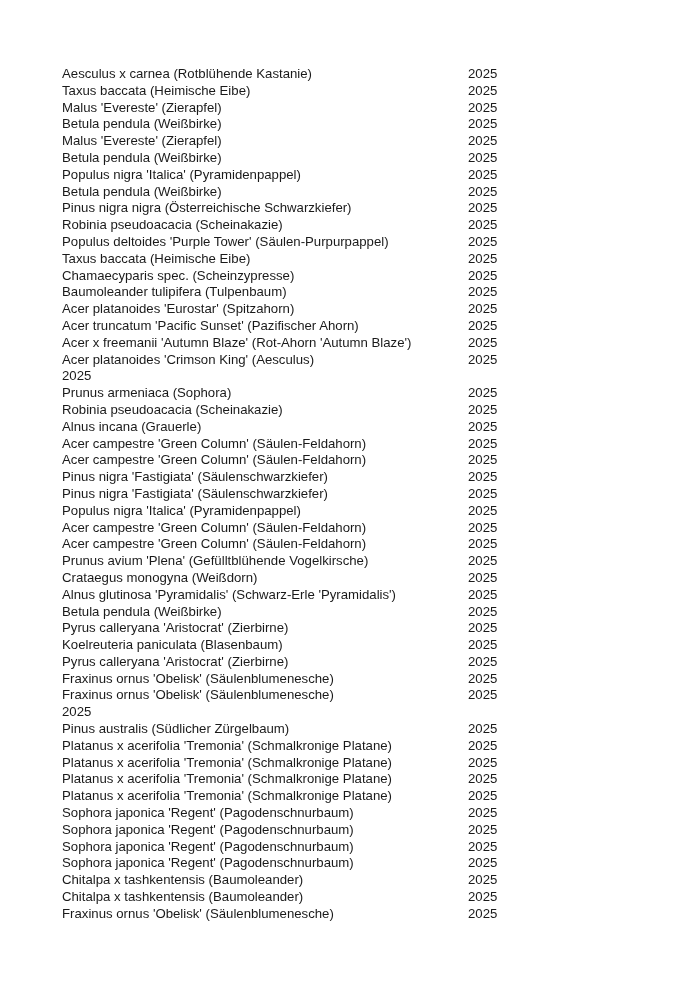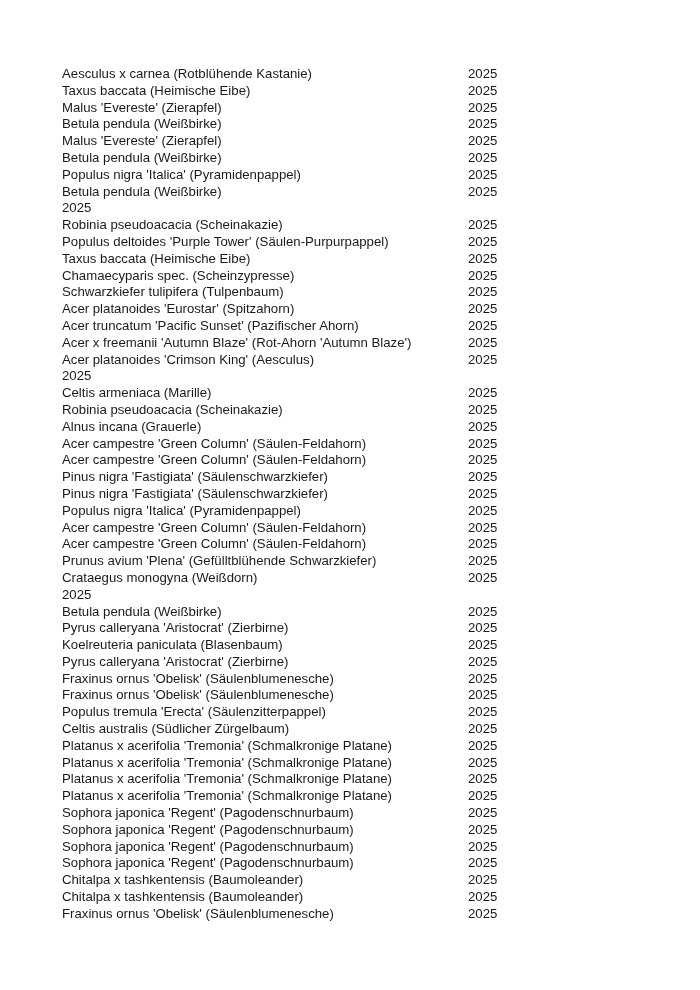--- a/index.html
+++ b/index.html
@@ -72,20 +72,21 @@
     <span class="name">Populus nigra 'Italica' (Pyramidenpappel)</span>
     <span class="year">2025</span>
   </div>
 
   <div class="row">
     <span class="name">Betula pendula (Weißbirke)</span>
     <span class="year">2025</span>
   </div>
 
   <div class="row">
+    <span class="name">Pinus nigra nigra (Österreichische Schwarzkiefer)</span>
     <span class="year">2025</span>
   </div>
 
   <div class="row">
     <span class="name">Robinia pseudoacacia (Scheinakazie)</span>
     <span class="year">2025</span>
   </div>
 
   <div class="row">
     <span class="name">Populus deltoides 'Purple Tower' (Säulen-Purpurpappel)</span>
@@ -96,21 +97,21 @@
     <span class="name">Taxus baccata (Heimische Eibe)</span>
     <span class="year">2025</span>
   </div>
 
   <div class="row">
     <span class="name">Chamaecyparis spec. (Scheinzypresse)</span>
     <span class="year">2025</span>
   </div>
 
   <div class="row">
-    <span class="name">Schwarzkiefer tulipifera (Tulpenbaum)</span>
+    <span class="name">Baumoleander tulipifera (Tulpenbaum)</span>
     <span class="year">2025</span>
   </div>
 
   <div class="row">
     <span class="name">Acer platanoides 'Eurostar' (Spitzahorn)</span>
     <span class="year">2025</span>
   </div>
 
   <div class="row">
     <span class="name">Acer truncatum 'Pacific Sunset' (Pazifischer Ahorn)</span>
@@ -125,21 +126,21 @@
   <div class="row">
     <span class="name">Acer platanoides 'Crimson King' (Aesculus)</span>
     <span class="year">2025</span>
   </div>
 
   <div class="row">
     <span class="year">2025</span>
   </div>
 
   <div class="row">
-    <span class="name">Celtis armeniaca (Marille)</span>
+    <span class="name">Prunus armeniaca (Sophora)</span>
     <span class="year">2025</span>
   </div>
 
   <div class="row">
     <span class="name">Robinia pseudoacacia (Scheinakazie)</span>
     <span class="year">2025</span>
   </div>
 
   <div class="row">
     <span class="name">Alnus incana (Grauerle)</span>
@@ -175,30 +176,31 @@
     <span class="name">Acer campestre 'Green Column' (Säulen-Feldahorn)</span>
     <span class="year">2025</span>
   </div>
 
   <div class="row">
     <span class="name">Acer campestre 'Green Column' (Säulen-Feldahorn)</span>
     <span class="year">2025</span>
   </div>
 
   <div class="row">
-    <span class="name">Prunus avium 'Plena' (Gefülltblühende Schwarzkiefer)</span>
+    <span class="name">Prunus avium 'Plena' (Gefülltblühende Vogelkirsche)</span>
     <span class="year">2025</span>
   </div>
 
   <div class="row">
     <span class="name">Crataegus monogyna (Weißdorn)</span>
     <span class="year">2025</span>
   </div>
 
   <div class="row">
+    <span class="name">Alnus glutinosa 'Pyramidalis' (Schwarz-Erle 'Pyramidalis')</span>
     <span class="year">2025</span>
   </div>
 
   <div class="row">
     <span class="name">Betula pendula (Weißbirke)</span>
     <span class="year">2025</span>
   </div>
 
   <div class="row">
     <span class="name">Pyrus calleryana 'Aristocrat' (Zierbirne)</span>
@@ -219,26 +221,25 @@
     <span class="name">Fraxinus ornus 'Obelisk' (Säulenblumenesche)</span>
     <span class="year">2025</span>
   </div>
 
   <div class="row">
     <span class="name">Fraxinus ornus 'Obelisk' (Säulenblumenesche)</span>
     <span class="year">2025</span>
   </div>
 
   <div class="row">
-    <span class="name">Populus tremula 'Erecta' (Säulenzitterpappel)</span>
-    <span class="year">2025</span>
-  </div>
-
-  <div class="row">
-    <span class="name">Celtis australis (Südlicher Zürgelbaum)</span>
+    <span class="year">2025</span>
+  </div>
+
+  <div class="row">
+    <span class="name">Pinus australis (Südlicher Zürgelbaum)</span>
     <span class="year">2025</span>
   </div>
 
   <div class="row">
     <span class="name">Platanus x acerifolia 'Tremonia' (Schmalkronige Platane)</span>
     <span class="year">2025</span>
   </div>
 
   <div class="row">
     <span class="name">Platanus x acerifolia 'Tremonia' (Schmalkronige Platane)</span>

